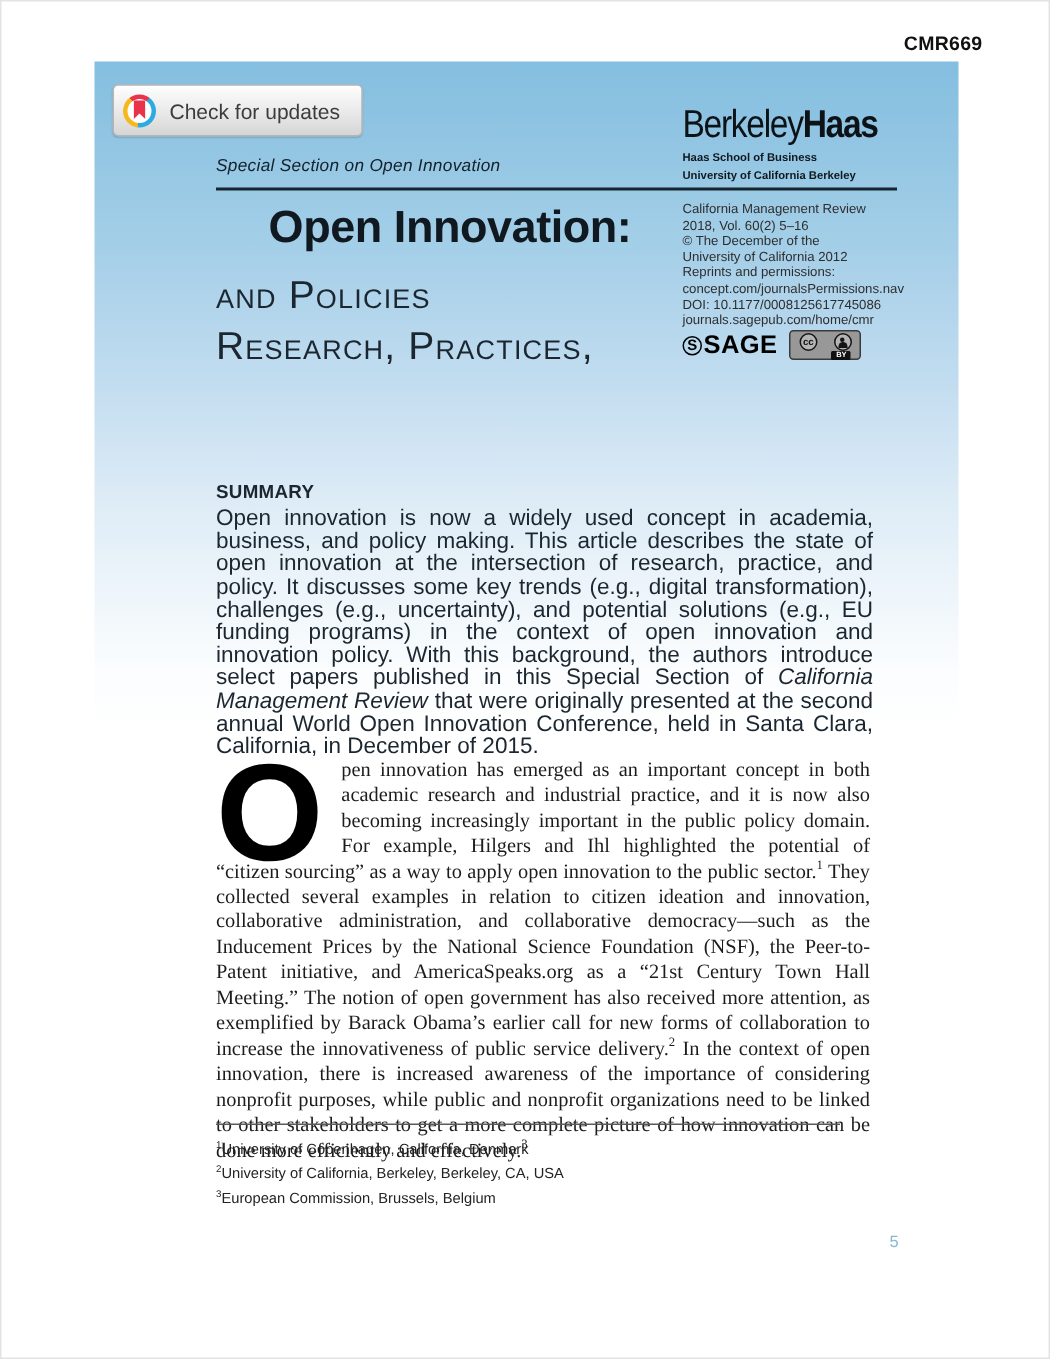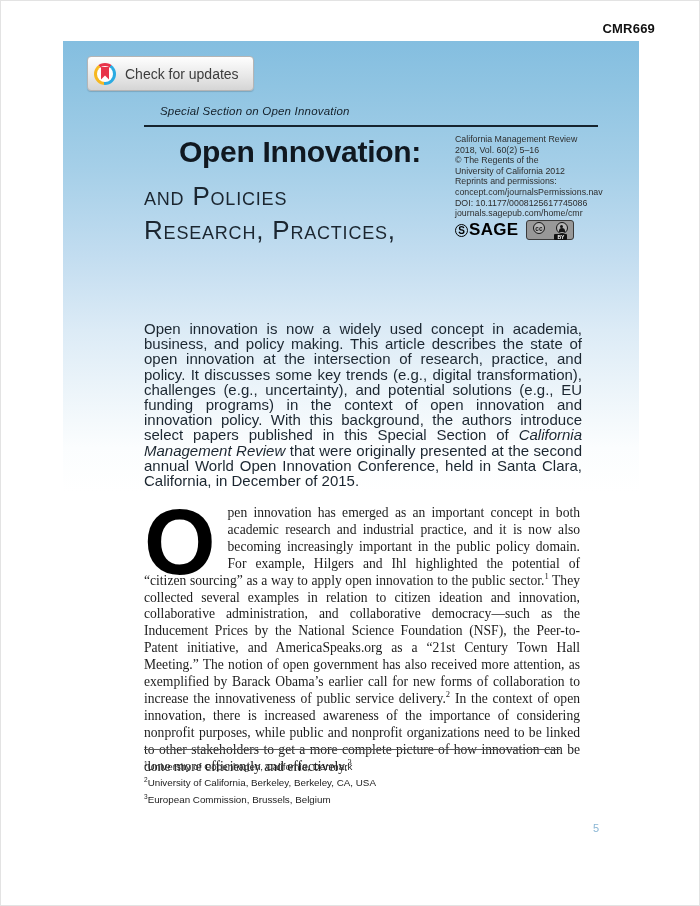--- a/index.html
+++ b/index.html
@@ -5,30 +5,30 @@
   html,body{margin:0;padding:0;background:#fff;}
   #page{position:relative;width:700px;height:906px;background:#fff;border:1px solid #e3e3e3;box-sizing:border-box;font-family:"Liberation Sans",sans-serif;overflow:hidden;}
 
   .doc-code{position:absolute;top:20px;right:44px;font-size:13px;font-weight:bold;color:#111;letter-spacing:.2px;}
 
   
   .panel{position:absolute;left:62px;top:40px;width:576px;height:452px;
     background:linear-gradient(to bottom,#84bee0 0%,#8fc4e2 10%,#a5cfe8 28%,#c3ddf0 48%,#dcebf6 64%,#edf5fa 78%,#fbfdfe 90%,#ffffff 100%);}
 
   
-  .badge{position:absolute;left:24px;top:15px;height:33px;display:flex;align-items:center;gap:9px;
+  .badge{position:absolute;left:12px;top:15px;height:33px;display:flex;align-items:center;gap:9px;
     padding:0 14px 0 6px;background:linear-gradient(#fefefe,#e9e9e9 55%,#d5d5d5);border:1px solid #b5b5b5;border-radius:4px;cursor:pointer;box-shadow:0 1px 1px rgba(0,0,0,.15);}
   .cm-icon{width:22px;height:22px;border-radius:50%;position:relative;flex:0 0 auto;
     background:conic-gradient(#e8334a 0 10%,#2cabe2 10% 52%,#f6b821 52% 90%,#e8334a 90% 100%);}
   .cm-icon::before{content:"";position:absolute;inset:3px;background:#fff;border-radius:50%;}
   .cm-icon::after{content:"";position:absolute;left:7px;top:4px;width:8px;height:13px;background:#e8334a;
     clip-path:polygon(0 0,100% 0,100% 100%,50% 70%,0 100%);}
   .badge-label{font-size:14px;color:#3c3c3c;}
 
-  .section-label{position:absolute;left:97px;top:64px;font-size:11.5px;font-style:italic;color:#14202a;letter-spacing:.2px;}
+  .section-label{position:absolute;left:81px;top:64px;font-size:11.5px;font-style:italic;color:#14202a;letter-spacing:.2px;}
   .rule-top{position:absolute;left:81px;top:84px;width:454px;height:2px;background:#16242e;}
 
   
   .title-col{position:absolute;left:81px;top:94px;width:312px;color:#101820;}
   .title-main{font-size:30px;font-weight:bold;letter-spacing:-.3px;margin:0 0 10px 0;text-align:center;}
   .title-sub{font-size:26px;font-weight:normal;font-variant:small-caps;letter-spacing:.8px;line-height:34px;color:#1b2630;}
 
   
   .right-col{position:absolute;left:392px;top:26px;width:150px;color:#14202a;}
   .bh-logo{white-space:nowrap;transform:scaleX(.86);transform-origin:left;font-size:26px;letter-spacing:-1px;color:#0d1217;}
@@ -86,25 +86,32 @@
 
     <div class="section-label">Special Section on Open Innovation</div>
     <div class="rule-top"></div>
 
     <div class="title-col">
       <div class="title-main">Open Innovation:</div>
       <div class="title-sub">and Policies</div>
       <div class="title-sub">Research, Practices,</div>
     </div>
 
+    <div class="right-col">
+      <div class="bh-logo">
+        <span class="bh-regular">Berkeley</span><span class="bh-bold">Haas</span>
+      </div>
+      <div class="bh-sub">Haas School of Business</div>
+      <div class="bh-sub">University of California Berkeley</div>
+    </div>
 
     <div class="cite-block">
       <div>California Management Review</div>
       <div>2018, Vol. 60(2) 5–16</div>
-      <div>© The Regents of the</div>
+      <div>© The December of the</div>
       <div>University of California 2012</div>
       <div>Reprints and permissions:</div>
       <div>concept.com/journalsPermissions.nav</div>
       <div>DOI: 10.1177/0008125617745086</div>
       <div>journals.sagepub.com/home/cmr</div>
     </div>
 
     <div class="sage-row">
       <div class="sage-logo">
         <span class="sage-circle">S</span>
@@ -112,20 +119,21 @@
       </div>
       <div class="cc-badge">
         <span class="cc-circle">cc</span>
         <span class="cc-circle cc-person"></span>
         <span class="cc-by">BY</span>
       </div>
     </div>
 
 
     <div class="summary">
+      <div class="summary-heading">SUMMARY</div>
       <div class="summary-text">
         <span>Open innovation is now a widely used concept in academia, business, and policy making. This article describes the state of open innovation at the intersection of research, practice, and policy. It discusses some key trends (e.g., digital transformation), challenges (e.g., uncertainty), and potential solutions (e.g., EU funding programs) in the context of open innovation and innovation policy. With this background, the authors introduce select papers published in this Special Section of </span><span class="it">California Management Review</span><span> that were originally presented at the second annual World Open Innovation Conference, held in Santa Clara, California, in December of 2015.</span>
       </div>
     </div>
 
 
   </div>
 
   <div class="body-text">
     <span class="dropcap">O</span><span>pen innovation has emerged as an important concept in both academic research and industrial practice, and it is now also becoming increasingly important in the public policy domain. For example, Hilgers and Ihl highlighted the potential of “citizen sourcing” as a way to apply open innovation to the public sector.</span><sup>1</sup><span> They collected several examples in relation to citizen ideation and innovation, collaborative administration, and collaborative democracy—such as the Inducement Prices by the National Science Foundation (NSF), the Peer-to-Patent initiative, and AmericaSpeaks.org as a “21st Century Town Hall Meeting.” The notion of open government has also received more attention, as exemplified by Barack Obama’s earlier call for new forms of collaboration to increase the innovativeness of public service delivery.</span><sup>2</sup><span> In the context of open innovation, there is increased awareness of the importance of considering nonprofit purposes, while public and nonprofit organizations need to be linked to other stakeholders to get a more complete picture of how innovation can be done more efficiently and effectively.</span><sup>3</sup>

